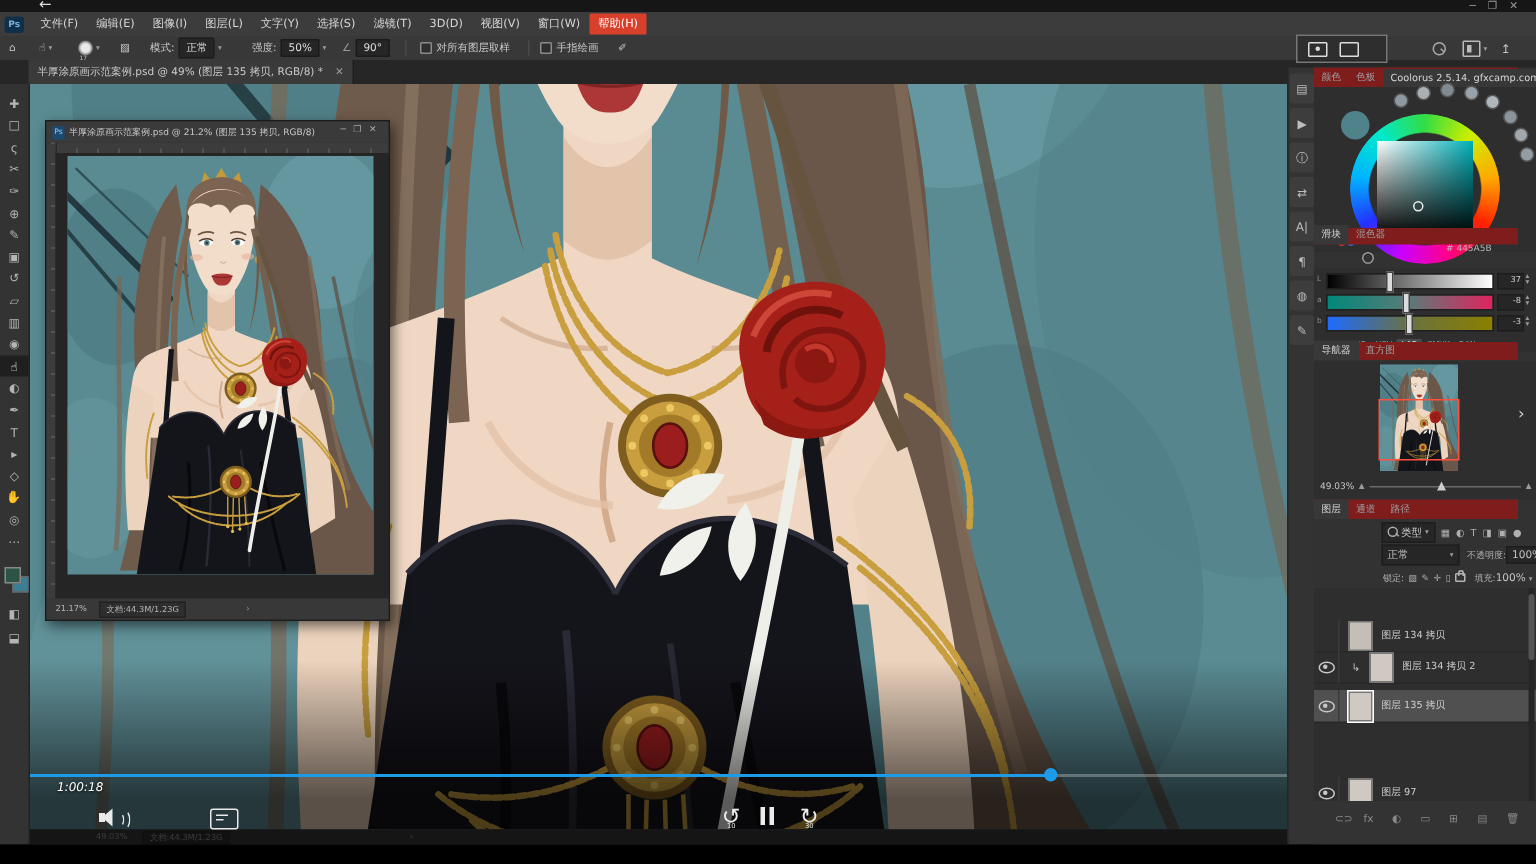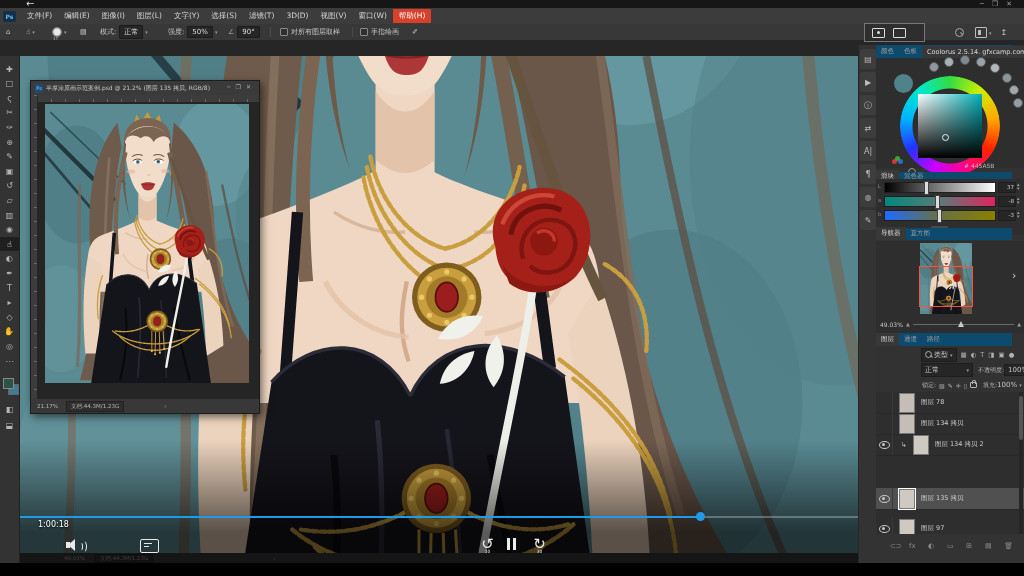--- a/index.html
+++ b/index.html
@@ -64,21 +64,21 @@
   #fw-status .d{background:#2e2e2e;border:1px solid #222;padding:1px 4px;}
   #fw-status .a{margin-left:40px;color:#999;}
 
   
   #dock{left:858px;top:45px;width:18px;height:518px;background:#333;border-left:1px solid #262626;z-index:20;}
   .dock-ic{position:absolute;left:1px;width:16px;height:20px;margin-top:2px;background:#3d3d3d;border-radius:2px;
     display:flex;align-items:center;justify-content:center;font-size:8px;color:#bdbdbd;}
 
   
   #panels{left:876px;top:45px;width:148px;height:518px;background:#323232;z-index:20;font-size:7px;}
-  .ptabs{position:absolute;left:0;width:136px;height:13px;background:#0c4a6e;display:flex;align-items:flex-end;}
+  .ptabs{position:absolute;left:0;width:136px;height:13px;background:#7f1d1d;display:flex;align-items:flex-end;}
   .ptab{padding:2px 5px;font-size:6.5px;color:#9e9e9e;white-space:nowrap;}
   .ptab.on{background:#383838;color:#d8d8d8;}
 
   
   #wheel-ring{position:absolute;left:24px;top:18px;width:100px;height:100px;border-radius:50%;
     background:conic-gradient(#33dd44,#ccee00,#ffaa00,#ff2200,#ff0088,#cc00ff,#2233ff,#00b4ff,#00e8cc,#33dd44);
     -webkit-mask:radial-gradient(circle closest-side,transparent 37px,#000 38px);
     mask:radial-gradient(circle closest-side,transparent 37px,#000 38px);}
   #wheel-sq{position:absolute;left:42px;top:36px;width:64px;height:64px;
     background:linear-gradient(to top,#000,rgba(0,0,0,0)),linear-gradient(to right,#fff,#00b0b8);}
@@ -143,21 +143,21 @@
   #statusbar .z{margin:0 10px 0 45px;}
   #statusbar .d{background:#2e2e2e;border:1px solid #242424;padding:0 4px;}
   #statusbar .a{margin-left:120px;}
 
   
   #vshade{left:0;top:440px;width:1024px;height:123px;z-index:8;pointer-events:none;
     background:linear-gradient(to bottom,rgba(0,0,0,0),rgba(0,0,0,.62) 75%);}
   #vtrack{left:0;top:516px;width:1024px;height:2px;background:rgba(255,255,255,.28);z-index:10;}
   #vfill{left:0;top:516px;height:2px;z-index:11;}
   #vdot{top:512px;width:9px;height:9px;border-radius:50%;z-index:12;}
-  #vtime{left:38px;top:520px;color:#fff;font-size:8px;z-index:12;text-shadow:0 1px 2px #000;}
+  #vtime{left:38px;top:520px;color:#fff;font-size:8px;z-index:12;text-shadow:0 1px 2px #000;font-style:italic;}
   #vremain{left:952px;top:509px;color:#eee;font-size:7px;z-index:12;}
   .vcen{top:536px;z-index:12;color:#ececec;}
   .ringbtn{position:relative;width:17px;height:17px;font-size:15px;line-height:17px;text-align:center;color:#ececec;}
   .ringbtn b{position:absolute;left:0;top:6.5px;width:17px;text-align:center;font-size:4.5px;font-weight:normal;}
   #pausebtn{display:flex;gap:3px;}
   #pausebtn i{width:3px;height:12px;background:#ececec;}
   .vright{position:absolute;top:538px;z-index:12;color:#ececec;font-size:10px;}
   
   #vol{left:66px;top:539px;z-index:12;width:20px;height:12px;}
   #vol .bx{position:absolute;left:0;top:3px;width:4px;height:6px;background:#e9e9e9;}
@@ -401,20 +401,26 @@
   </div>
   <div id="ps-right" class="abs">
     <span class="mag" style="width:7px;height:7px"></span>
     <span style="display:flex;align-items:center">
         <span id="ws-icon"></span>
         <span class="chev">▾</span>
       </span>
     <span id="share-icon">↥</span>
   </div>
 
+  <div id="tabbar" class="abs">
+    <div id="doc-tab">
+      <span>半厚涂原画示范案例.psd @ 49% (图层 135 拷贝, RGB/8) *</span>
+        <span class="x">✕</span>
+    </div>
+  </div>
 
   <div id="toolbar" class="abs">
       <div class="tool" style="top: 6px;">✚</div>
       <div class="tool" style="top: 20.6px;">□</div>
       <div class="tool" style="top: 35.2px;">ς</div>
       <div class="tool" style="top: 49.8px;">✂</div>
       <div class="tool" style="top: 64.4px;">✑</div>
       <div class="tool" style="top: 79px;">⊕</div>
       <div class="tool" style="top: 93.6px;">✎</div>
       <div class="tool" style="top: 108.2px;">▣</div>
@@ -492,21 +498,21 @@
         </div>
       <div id="rgbtri">
         <i style="left:0;top:3px;background:#d33"></i>
           <i style="left:6px;top:3px;background:#36c"></i>
           <i style="left:3px;top:0;background:#3a3"></i>
       </div>
       <div id="loupe"></div>
       <div id="hexline"># 445A5B</div>
     </div>
 
-    <div class="ptabs" style="top:127px;height:11px">
+    <div class="ptabs" style="top:107px;height:11px">
       <span class="ptab on">滑块</span>
       <span class="ptab">混色器</span>
     </div>
     <div id="slider-area" style="position:absolute;left:0;top:134px;width:148px;height:46px;background:#2e2e2e">
         <div class="srow" style="top: 3px;">
           <span class="lb">L</span>
           <div class="sbar" style="background: linear-gradient(to right, rgb(0, 0, 0), rgb(255, 255, 255));">
             <div class="sthumb" style="left: calc(37% - 2px);"></div>
           </div>
           <div class="sval">37</div>
@@ -598,39 +604,34 @@
             <span class="ficon" style="font-size: 6px; margin-left: 3px;">▨</span>
             <span class="ficon" style="font-size: 6px; margin-left: 3px;">✎</span>
             <span class="ficon" style="font-size: 6px; margin-left: 3px;">✛</span>
             <span class="ficon" style="font-size: 6px; margin-left: 3px;">▯</span>
           </span>
         <span class="lockg" style="margin-left:3px"></span>
         <span style="margin-left:6px;font-size:6px;color:#b0b0b0">填充:</span>
         <span class="box"><span>100%</span><span class="chev">▾</span></span>
       </div>
       <div id="layer-list">
-          <div class="layer-row" style="top: 0px;">
-            <div class="eyecell"></div>
-            <div class="lthumb" style="background: rgb(196, 190, 182);"></div>
-            <span class="lname">图层 78</span>
-          </div>
           <div class="layer-row" style="top: 21px;">
             <div class="eyecell"></div>
             <div class="lthumb" style="background: rgb(196, 190, 182);"></div>
             <span class="lname">图层 134 拷贝</span>
           </div>
           <div class="layer-row" style="top: 42px;">
             <div class="eyecell">
               <span class="eye"></span>
             </div>
             <span class="clip-arrow">↳</span>
             <div class="lthumb"></div>
             <span class="lname">图层 134 拷贝 2</span>
           </div>
-          <div class="layer-row sel" style="top: 96px;">
+          <div class="layer-row sel" style="top: 68px;">
             <div class="eyecell">
               <span class="eye"></span>
             </div>
             <div class="lthumb selbr"></div>
             <span class="lname">图层 135 拷贝</span>
           </div>
           <div class="layer-row" style="top: 126px;">
             <div class="eyecell">
               <span class="eye"></span>
             </div>

